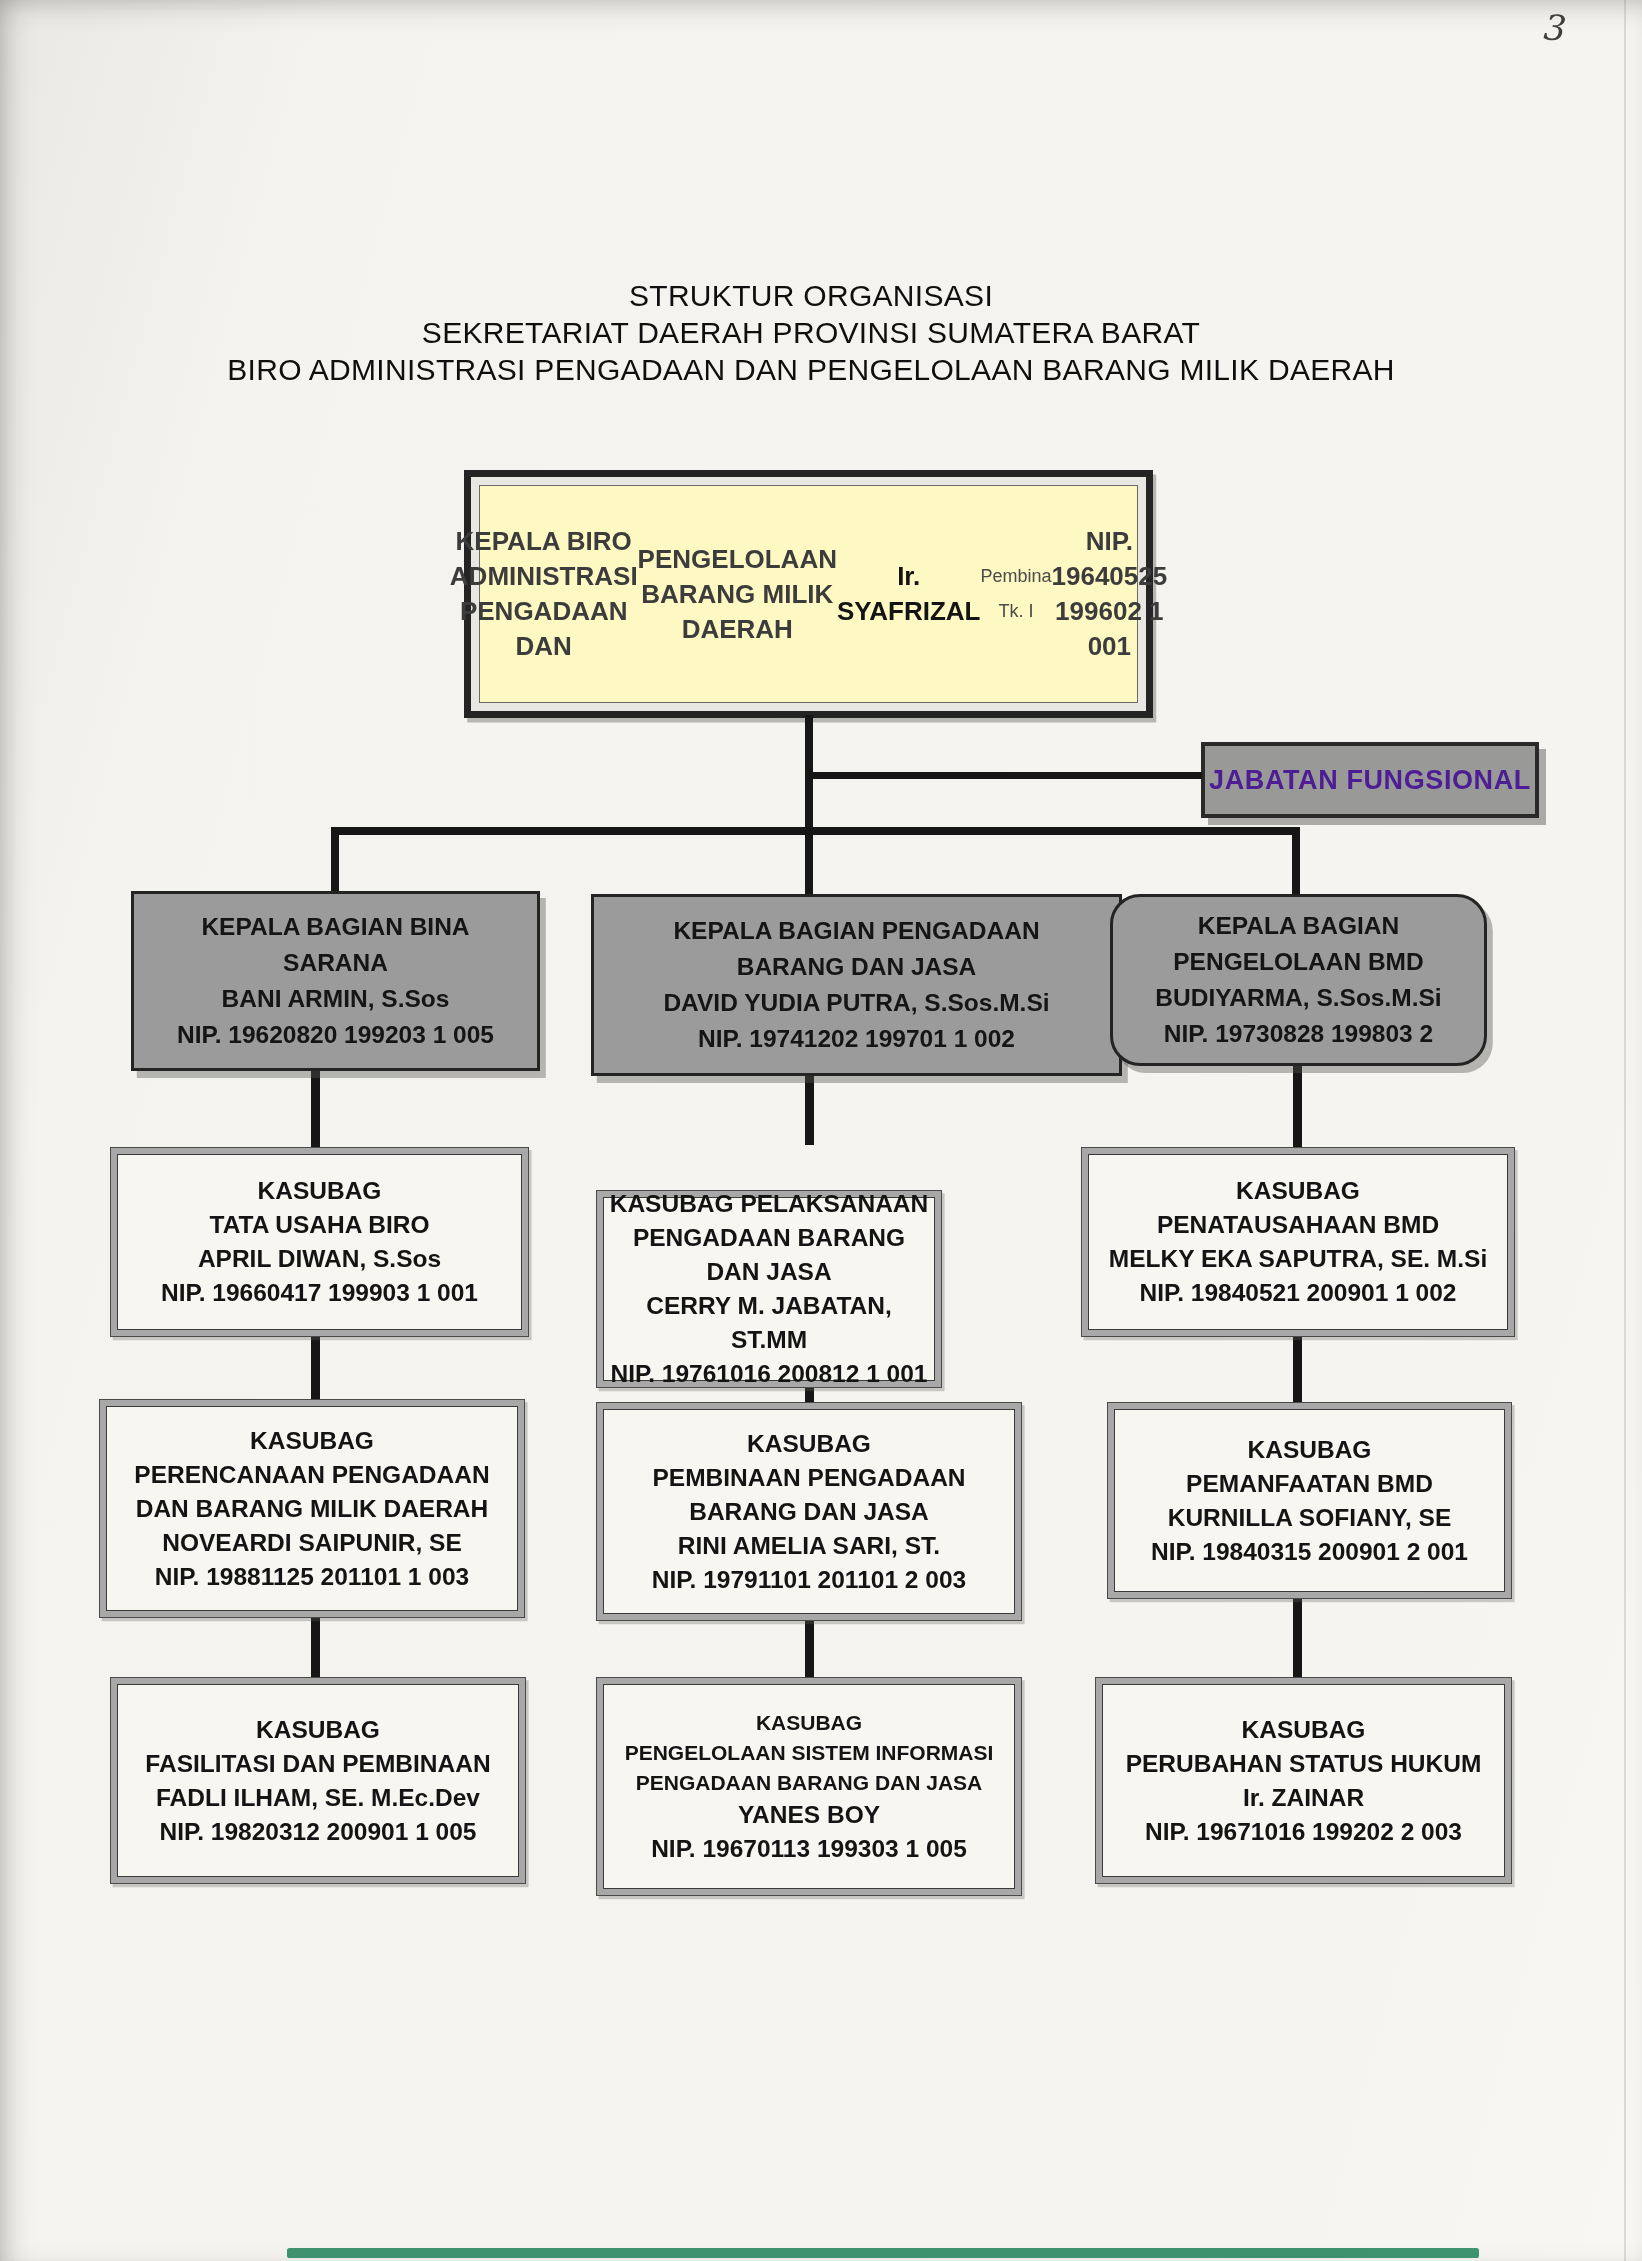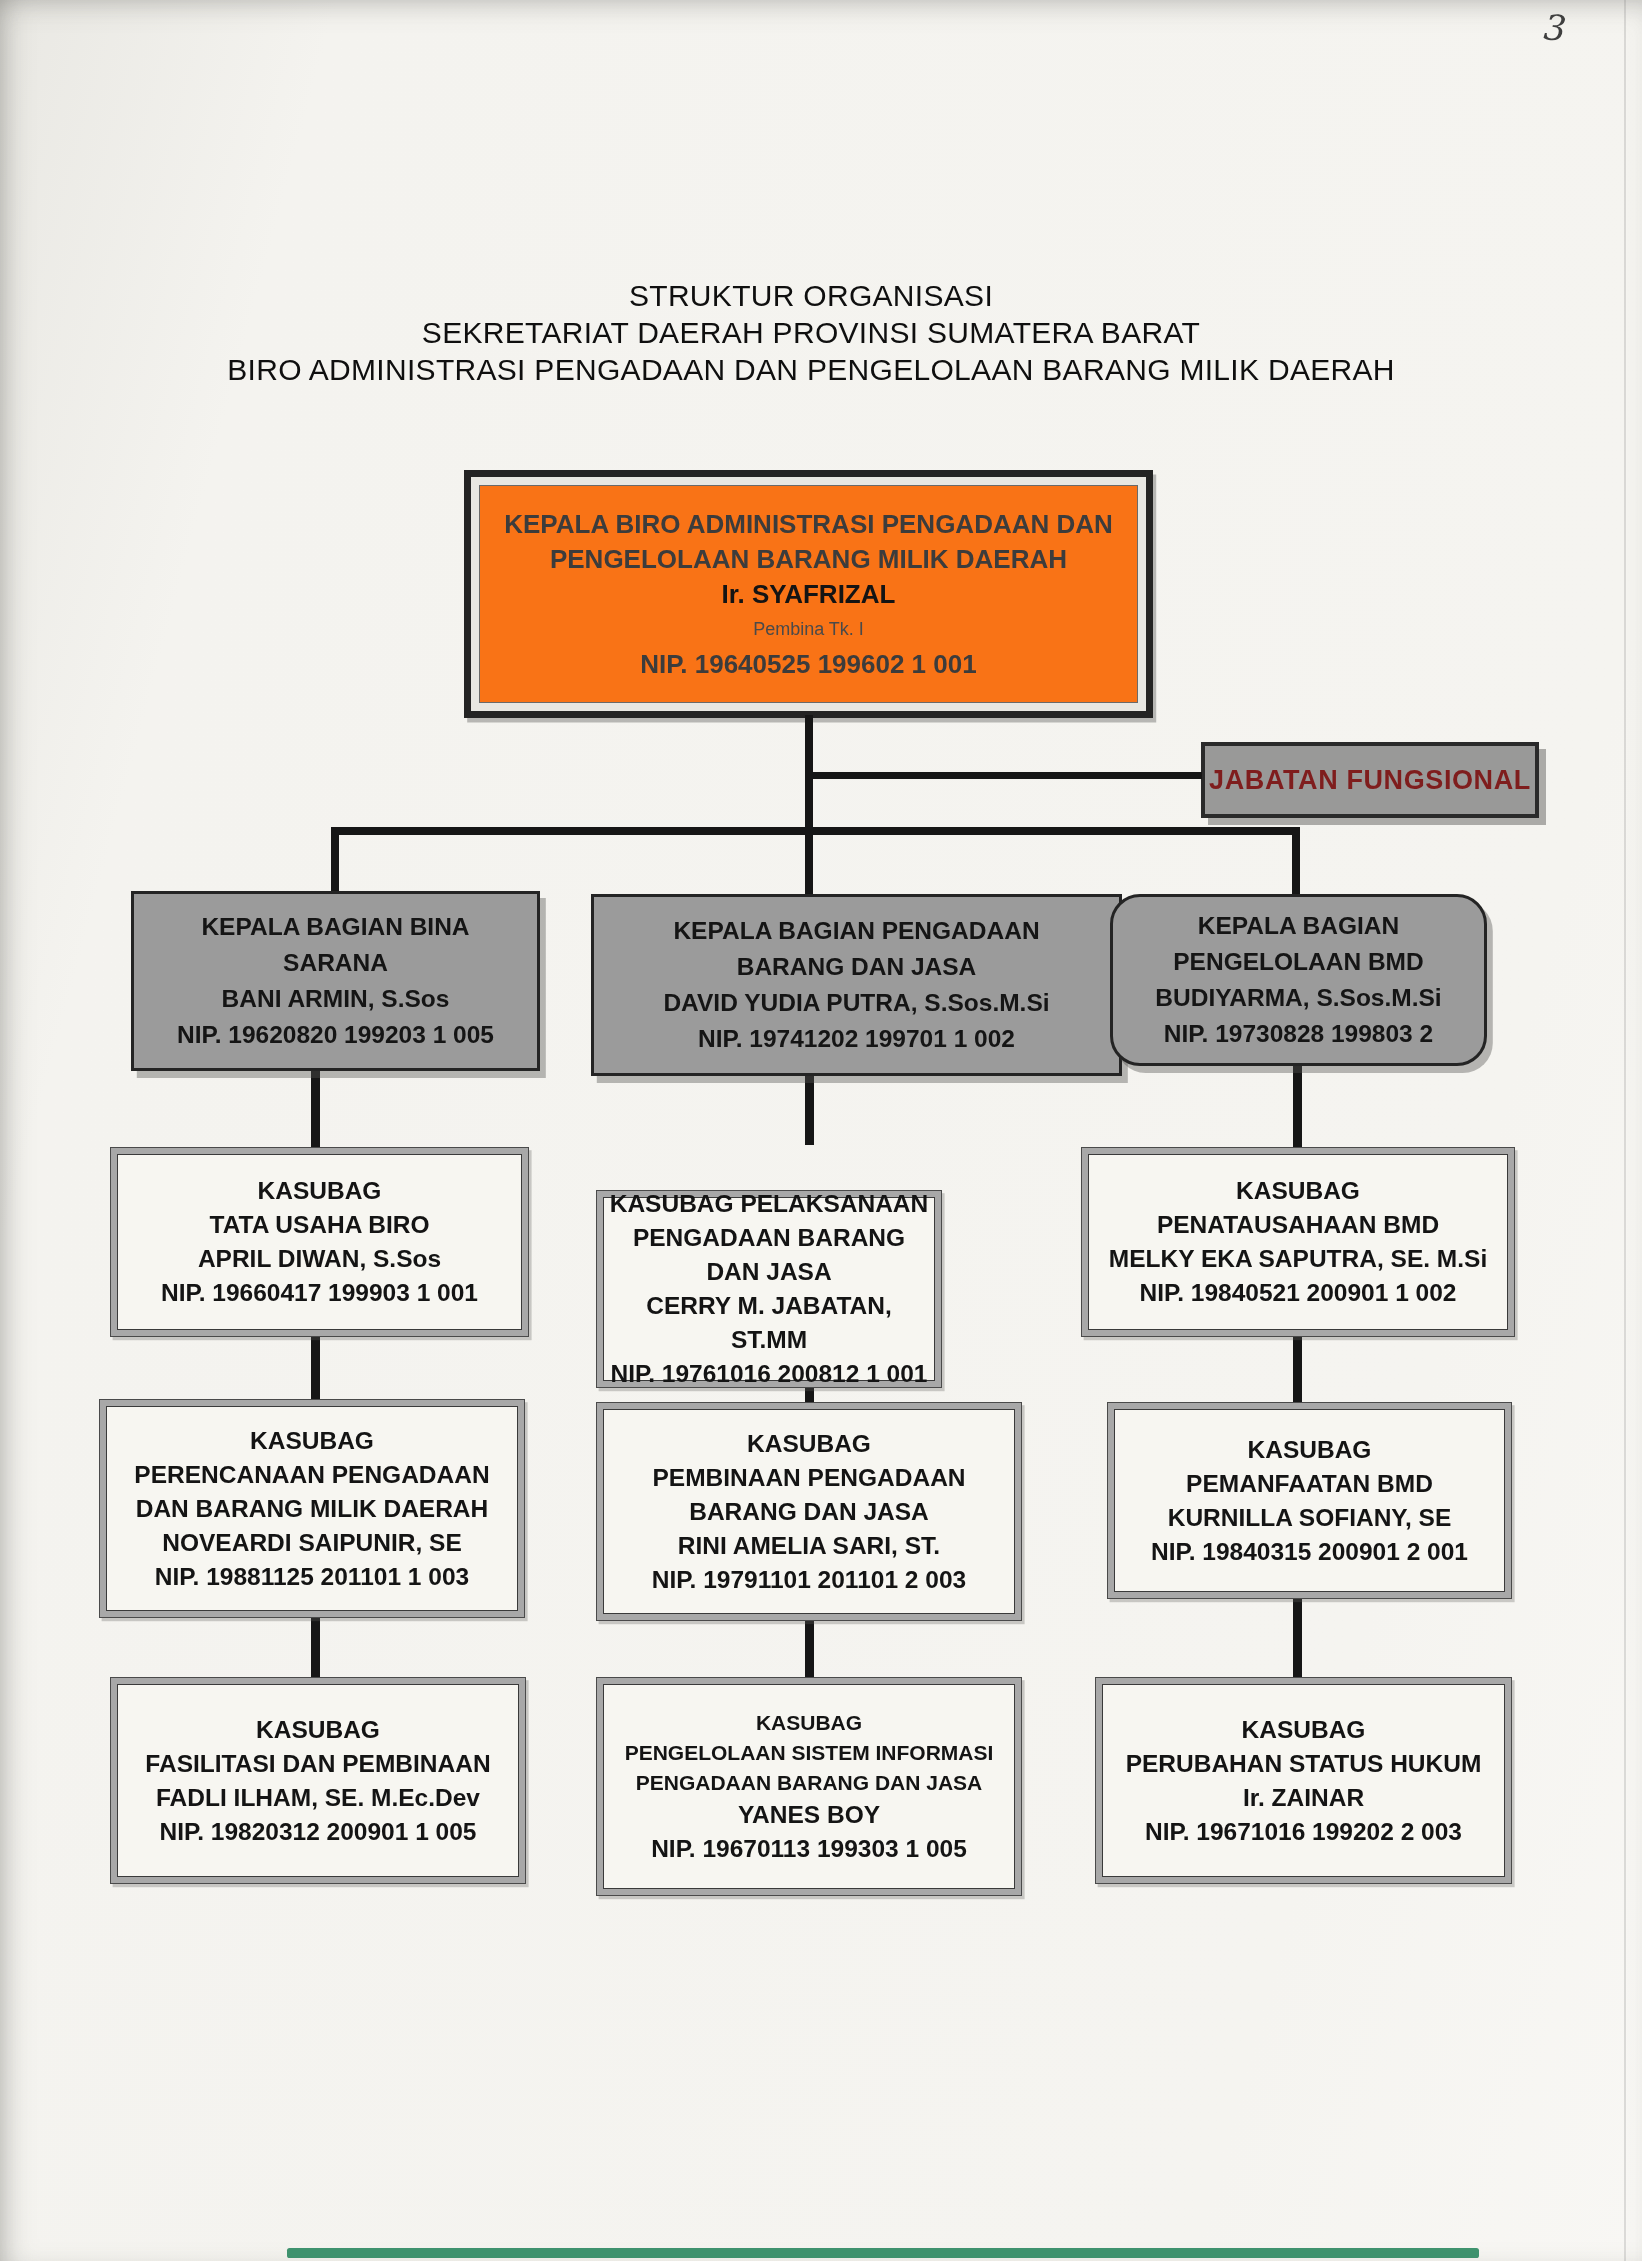--- a/index.html
+++ b/index.html
@@ -19,33 +19,33 @@
 
   .ln { font-weight:600; }
   .ln.bold { font-weight:700; }
 
   .kb-outer {
     position:absolute; left:464px; top:470px; width:689px; height:248px;
     border:7px solid #242424; background:#e8e7e2; padding:7.7px; box-sizing:border-box;
     box-shadow:3.2px 4.5px 0 rgba(70,70,68,0.35);
   }
   .kb-inner {
-    width:100%; height:100%; background:#f97316; border:1.9px solid #6a6a6a; box-sizing:border-box;
-    display:flex; flex-direction:column; justify-content:center; align-items:center;
+    width:100%; height:100%; background:#fef9c3; border:1.9px solid #6a6a6a; box-sizing:border-box;
+    display:flex; flex-direction:row; justify-content:center; align-items:center;
     text-align:center; color:#3c3c3c;
   }
   .kb-inner .ln { font-size:26px; line-height:35px; }
   .kb-inner .ln.bold { color:#141414; }
   .kb-inner .ln.small { font-size:18px; font-weight:500; color:#4a4a4a; }
 
   .jf-box {
     position:absolute; left:1201px; top:742px; width:338px; height:76px;
     background:#999998; border:4.5px solid #2a2a2a; box-sizing:border-box;
     display:flex; align-items:center; justify-content:center;
-    font-size:27px; font-weight:700; color:#7f1d1d; letter-spacing:0.6px;
+    font-size:27px; font-weight:700; color:#4c1d95; letter-spacing:0.6px;
     box-shadow:7px 7px 0 rgba(110,110,108,0.55);
   }
 
   .head-box {
     position:absolute; background:#9b9b9b; border:3.9px solid #242424; box-sizing:border-box;
     display:flex; flex-direction:column; justify-content:center; align-items:center;
     text-align:center; color:#151515; box-shadow:5.8px 7px 0 rgba(85,85,83,0.40);
   }
   .head-box .ln { font-size:24.5px; line-height:36px; }
 

